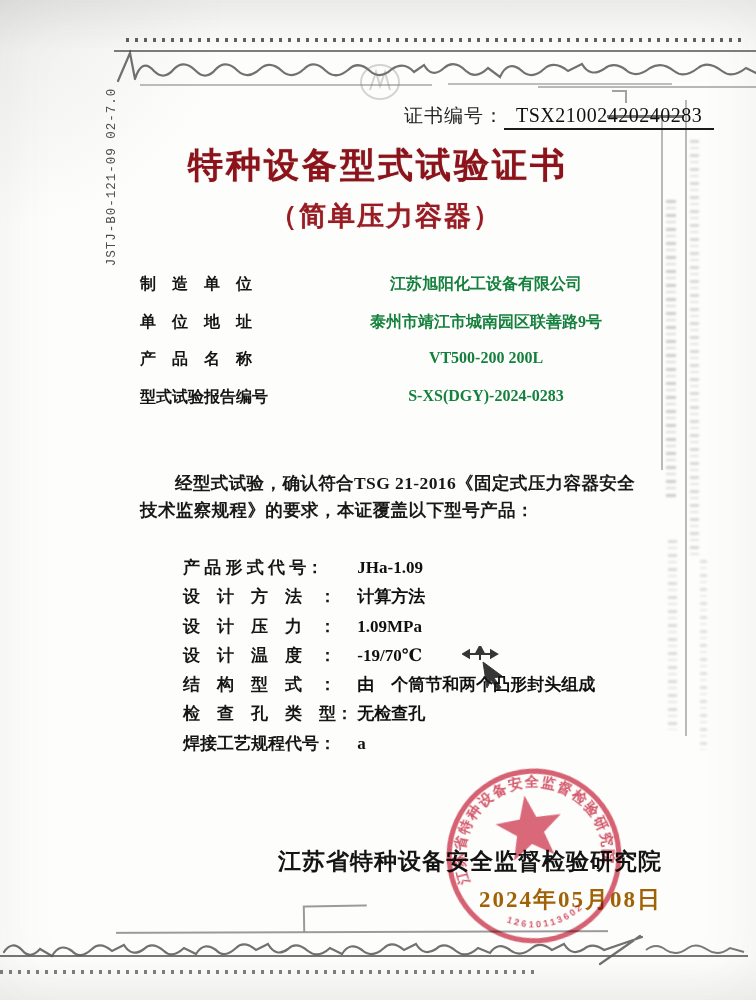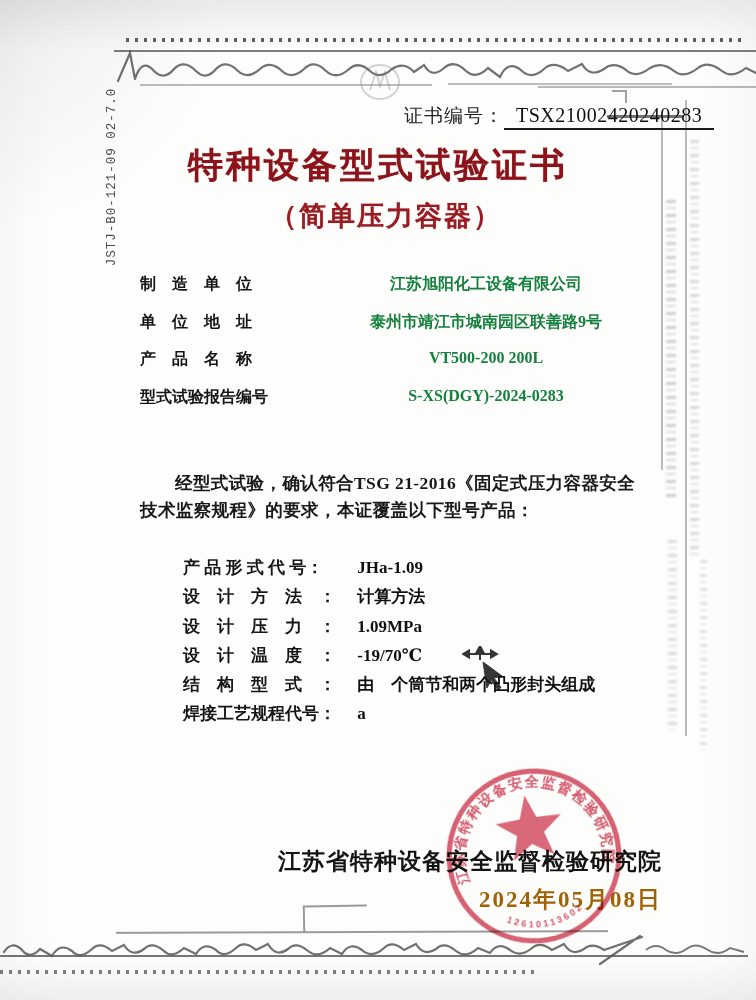--- a/index.html
+++ b/index.html
@@ -136,20 +136,24 @@
     </div>
     <div class="detail-row">
       <span class="detail-label">设　计　温　度　：</span>
       <span class="detail-value">-19/70℃</span>
     </div>
     <div class="detail-row">
       <span class="detail-label">结　构　型　式　：</span>
       <span class="detail-value">由　个筒节和两个凸形封头组成</span>
     </div>
     <div class="detail-row">
+      <span class="detail-label">检　查　孔　类　型：</span>
+      <span class="detail-value">无检查孔</span>
+    </div>
+    <div class="detail-row">
       <span class="detail-label">焊接工艺规程代号：</span>
       <span class="detail-value">a</span>
     </div>
   </div>
 
   <svg class="cursor-mark" width="44" height="50" viewBox="0 0 44 50">
     <g stroke="#141414" stroke-width="2" fill="#141414">
       <line x1="4" y1="8" x2="32" y2="8"></line>
       <polygon points="1,8 7,4.5 7,11.5"></polygon>
       <polygon points="35,8 29,4.5 29,11.5"></polygon>

